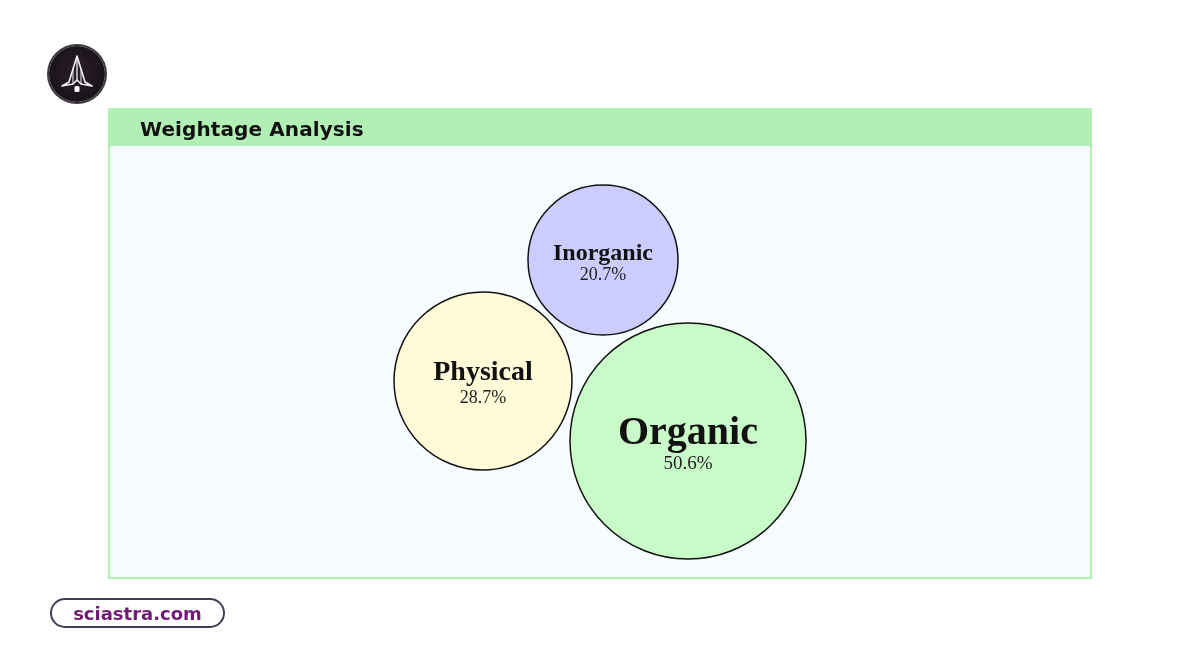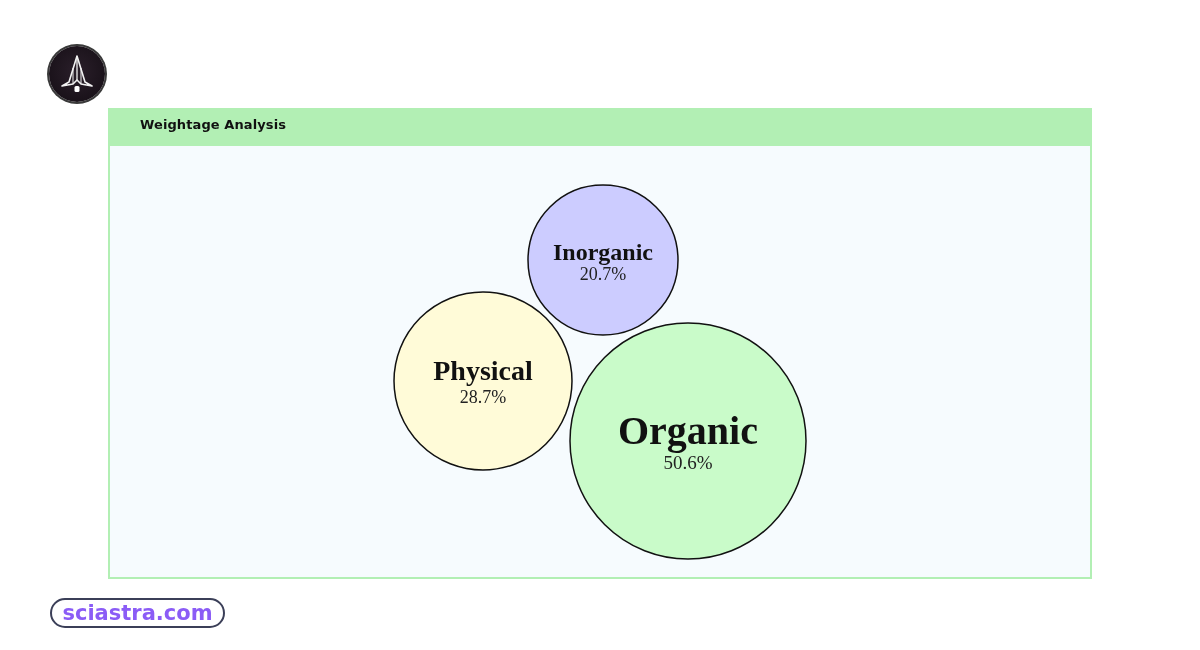--- a/index.html
+++ b/index.html
@@ -15,30 +15,30 @@
     .logo svg { position: absolute; left: 0; top: 0; }
     .panel {
       position: absolute; left: 108px; top: 108px; width: 980px; height: 467px;
       border: 2px solid #b2efb4; background: #f6fbfe;
     }
     .panel-header {
       position: absolute; left: 0; top: 0; right: 0; height: 36px; background: #b2efb4;
     }
     .panel-title {
       position: absolute; left: 30px; top: 7px; font-family: "DejaVu Sans", sans-serif;
-      font-size: 13px; font-weight: bold; color: #111; letter-spacing: 0.1px;
+      font-size: 20px; font-weight: bold; color: #111; letter-spacing: 0.1px;
     }
     .chart-svg { position: absolute; left: 0; top: 0; }
     .bubble-name { font-family: "Liberation Serif", serif; font-weight: bold; fill: #111; }
     .bubble-val { font-family: "Liberation Serif", serif; fill: #222; }
     .footer-badge {
       position: absolute; left: 50px; top: 598px; width: 175px; height: 30px;
       border: 2.5px solid #3b3f58; border-radius: 16px; box-sizing: border-box;
       display: flex; align-items: center; justify-content: center;
-      font-family: "DejaVu Sans", sans-serif; font-size: 21px; font-weight: bold; color: #8b5cf6;
+      font-family: "DejaVu Sans", sans-serif; font-size: 18px; font-weight: bold; color: #701a75;
     }
   </style>
 </head>
 <body>
 
 <div class="logo">
   <svg width="56" height="56" viewBox="0 0 56 56">
     <path d="M28 10 L20 36 L13 40 L24 38 L28 34 L32 38 L43 40 L36 36 Z" fill="none" stroke="#f2f2f2" stroke-width="1.6" stroke-linejoin="round"></path>
     <line x1="28" y1="10" x2="28" y2="34" stroke="#f2f2f2" stroke-width="1.3"></line>
     <line x1="24" y1="22" x2="24" y2="38" stroke="#f2f2f2" stroke-width="1"></line>

